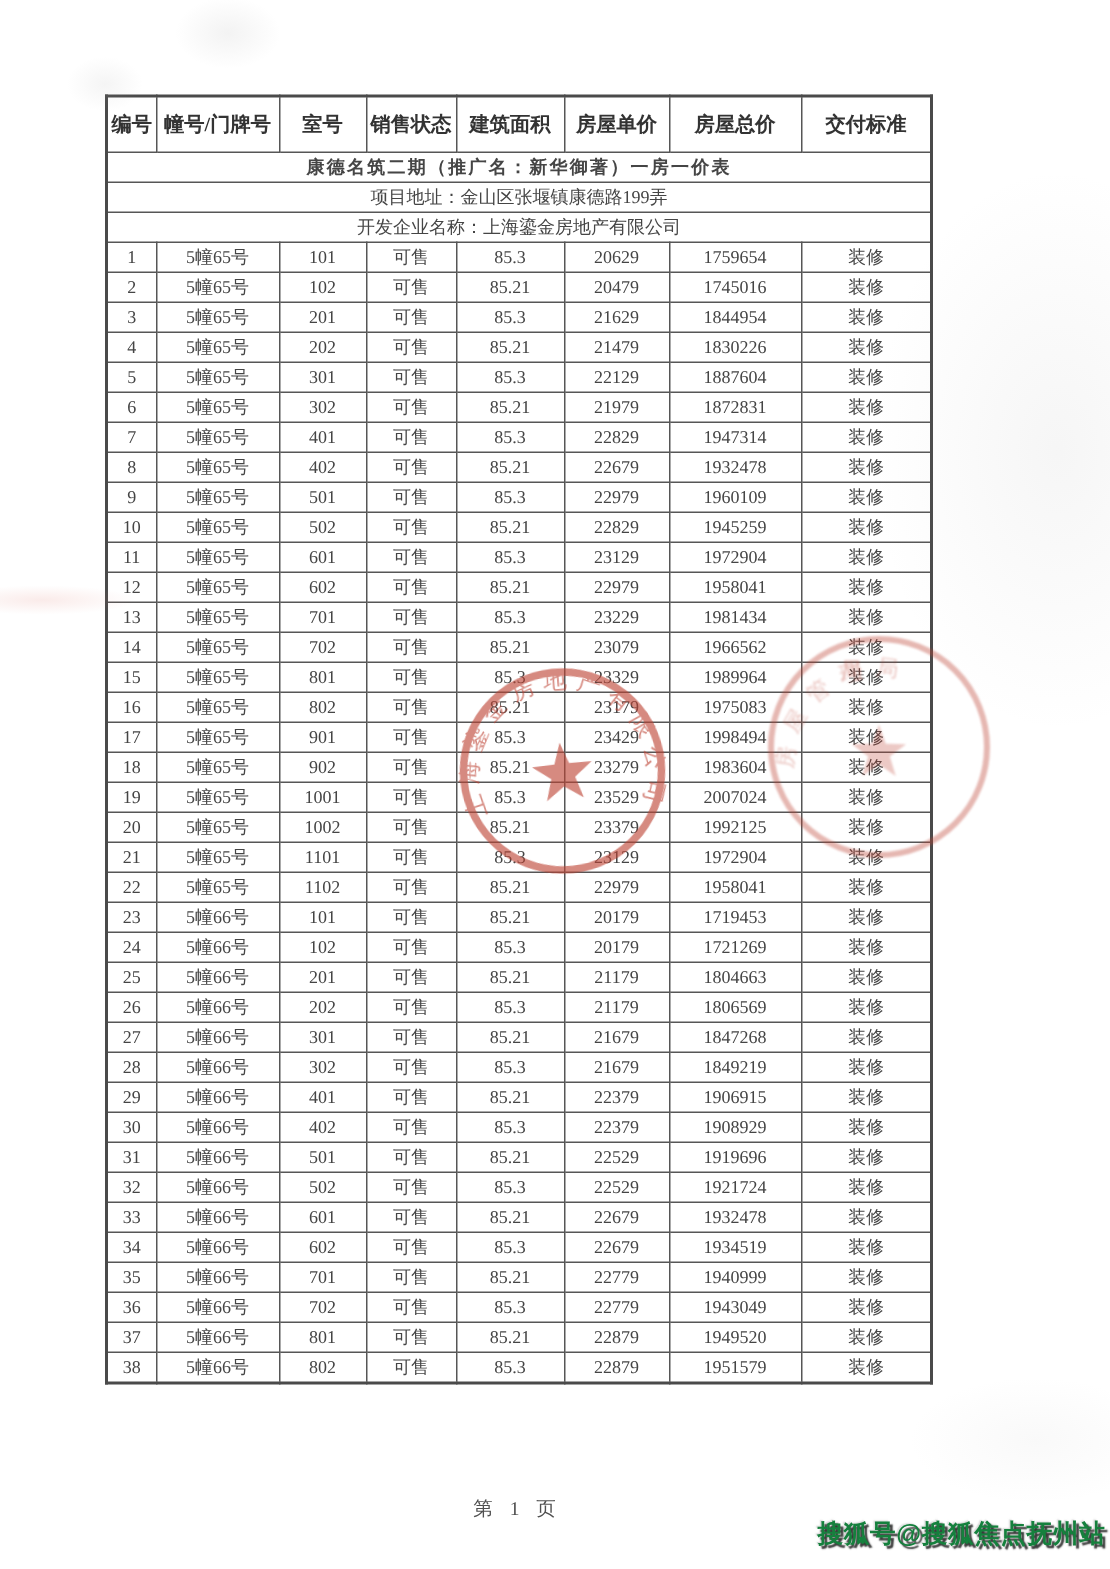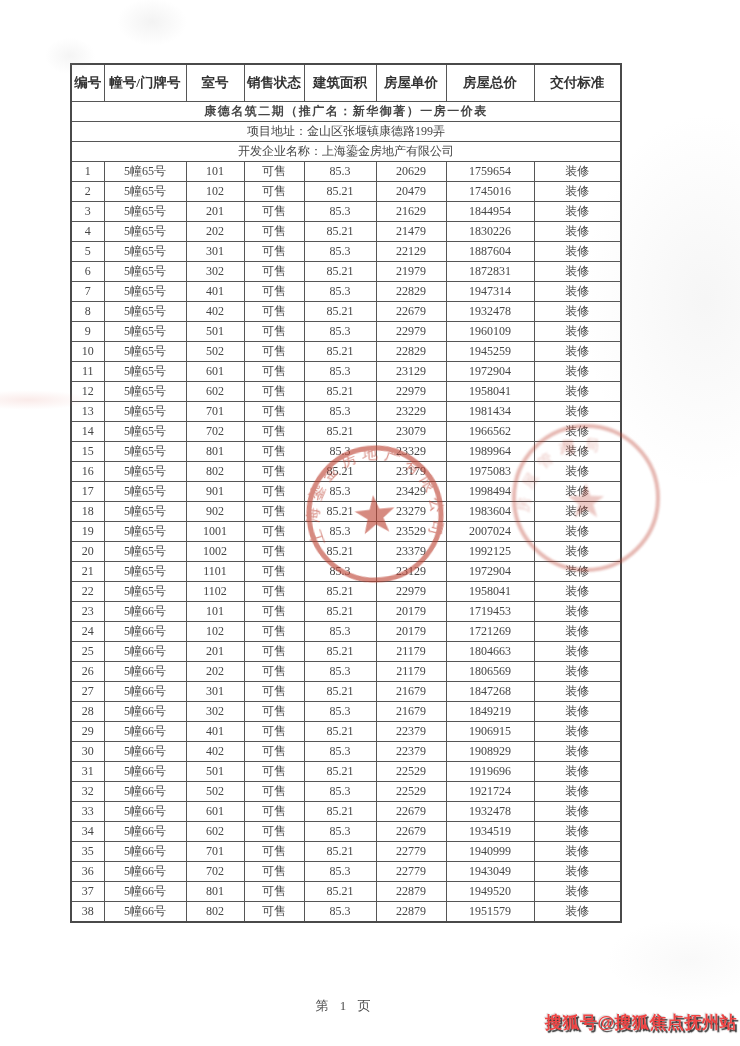--- a/index.html
+++ b/index.html
@@ -33,21 +33,21 @@
   .meta-cell{height:23px;font-size:12.5px;color:#3a3a3a;}
   .doc-table thead th{height:36px;font-size:13.5px;font-weight:bold;color:#333;}
   .doc-table tbody td{height:19px;line-height:19px;font-size:12px;color:#454545;}
   .page-num{
     position:absolute;left:70px;top:997px;width:550px;text-align:center;
     font-size:13px;color:#4f4f4f;letter-spacing:4px;z-index:2;
   }
   .watermark{
     position:absolute;right:3px;top:1011px;z-index:6;
     font-family:"Liberation Sans","DejaVu Sans",sans-serif;
-    font-size:17px;font-weight:bold;color:#ef4444;letter-spacing:0.5px;
+    font-size:17px;font-weight:bold;color:#15803d;letter-spacing:0.5px;
     text-shadow:2px 2px 1px rgba(40,40,40,.92), -1px -1px 1px rgba(150,150,150,.35);
   }
   .seal{position:absolute;z-index:4;pointer-events:none;}
   .seal-company{left:301px;top:438px;width:148px;height:152px;opacity:.62;
     transform:rotate(-6deg);filter:blur(.3px);}
   .seal-bureau{left:498px;top:414px;width:176px;height:172px;opacity:.38;filter:blur(.8px);}
 </style>
 </head>
 <body>
 

